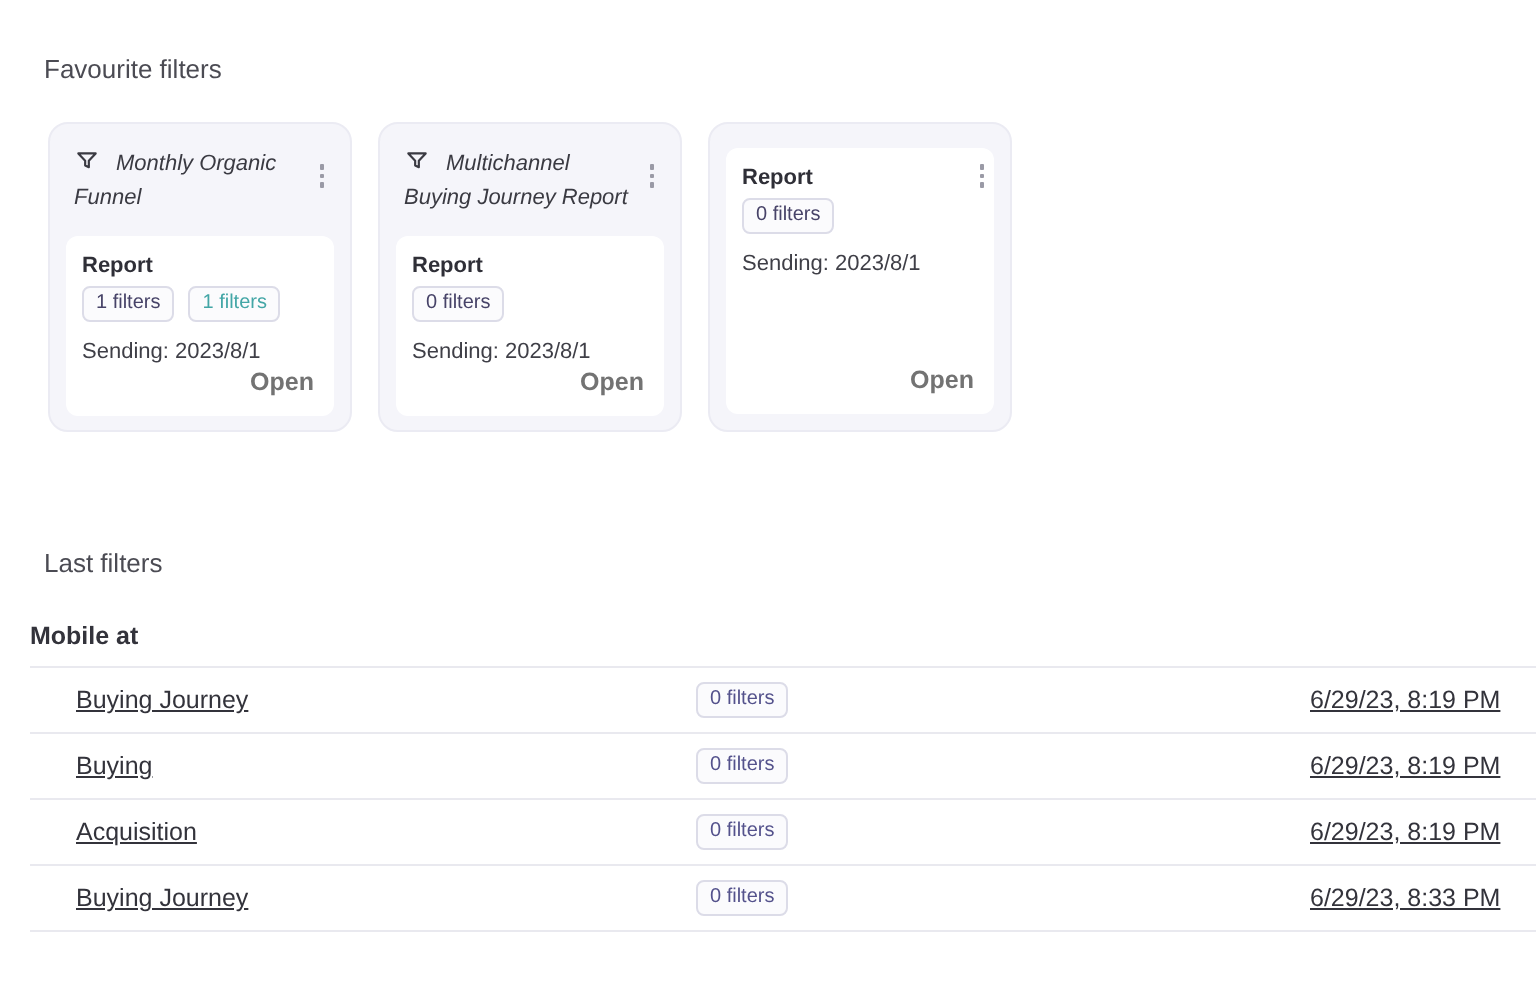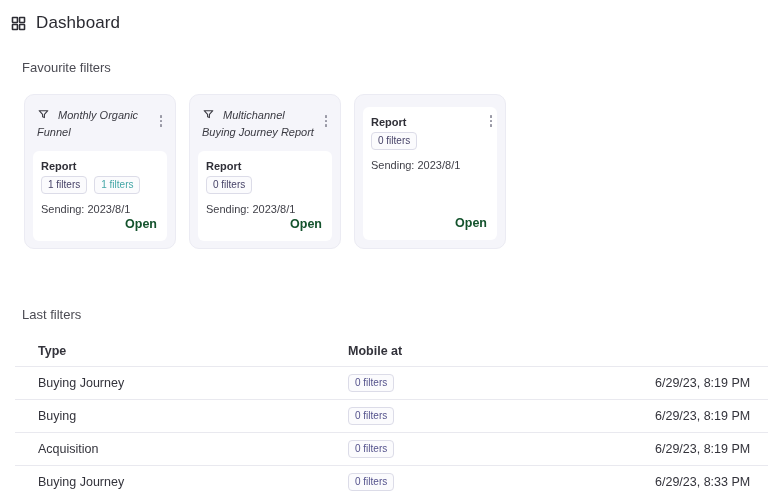--- a/index.html
+++ b/index.html
@@ -83,62 +83,51 @@
     border-radius: 4px;
     background: #fbfbfd;
     white-space: nowrap;
   }
   .chip--indigo { color: #474368; }
   .chip--teal   { color: #43a6a6; }
   .sending-label { font-size: 11px; color: #3f3f47; margin-top: 9px; }
   .open-link {
     margin-top: auto; align-self: flex-end;
     font-size: 12.5px; font-weight: 600;
-    color: #14532d; text-decoration: none; cursor: pointer;
+    color: #737373; text-decoration: none; cursor: pointer;
     padding: 2px 2px;
   }
 
   
   .table { margin: 14px 0 0 15px; width: 753px; }
   .t-row {
     display: grid;
     grid-template-columns: 333px 307px 1fr;
     align-items: center;
     border-bottom: 1px solid #e9e9ef;
   }
   .t-head { height: 31px; }
   .t-head .t-cell { font-size: 12.5px; font-weight: 700; color: #33333b; }
-  .t-body-row { height: 33px; }
+  .t-body-row { height: 33px; text-decoration: underline; }
   .t-cell { padding-left: 0; font-size: 12.5px; color: #33333b; }
   .t-cell--type { padding-left: 23px; }
   .table-chip {
     display: inline-block;
     font-size: 10px; font-weight: 500; color: #54528c;
     padding: 2px 6px 3px 6px;
     border: 1px solid #dcdce8;
     border-radius: 4px;
     background: #fbfbfd;
   }
 </style>
 </head>
 <body>
 
 <div class="page">
 
-  <header class="app-header">
-    <span class="grid-icon">
-      <svg viewBox="0 0 24 24" fill="none" stroke="currentColor" stroke-width="2.2">
-        <rect x="3.5" y="3.5" width="7" height="7" rx="0.5"></rect>
-        <rect x="13.5" y="3.5" width="7" height="7" rx="0.5"></rect>
-        <rect x="3.5" y="13.5" width="7" height="7" rx="0.5"></rect>
-        <rect x="13.5" y="13.5" width="7" height="7" rx="0.5"></rect>
-      </svg>
-    </span>
-    <h1 class="app-title">Dashboard</h1>
-  </header>
 
   <div class="section-label fav-label">Favourite filters</div>
 
   <div class="cards-row">
 
     <div class="card">
       <div class="card-head">
         <span class="funnel-icon">
           <svg viewBox="0 0 24 24" fill="none" stroke="currentColor" stroke-width="2" stroke-linejoin="round">
             <path d="M4 5h16l-6.3 6.8v5.9l-3.4-1.5v-4.4L4 5z"></path>
@@ -205,21 +194,20 @@
         <a class="open-link">Open</a>
       </div>
     </div>
 
   </div>
 
   <div class="section-label last-label">Last filters</div>
 
   <div class="table">
     <div class="t-row t-head">
-      <div class="t-cell t-cell--type">Type</div>
       <div class="t-cell">Mobile at</div>
     </div>
 
     <div class="t-row t-body-row">
       <div class="t-cell t-cell--type">Buying Journey</div>
       <div class="t-cell">
         <span class="table-chip">0 filters</span>
       </div>
       <div class="t-cell">6/29/23, 8:19 PM</div>
     </div>

